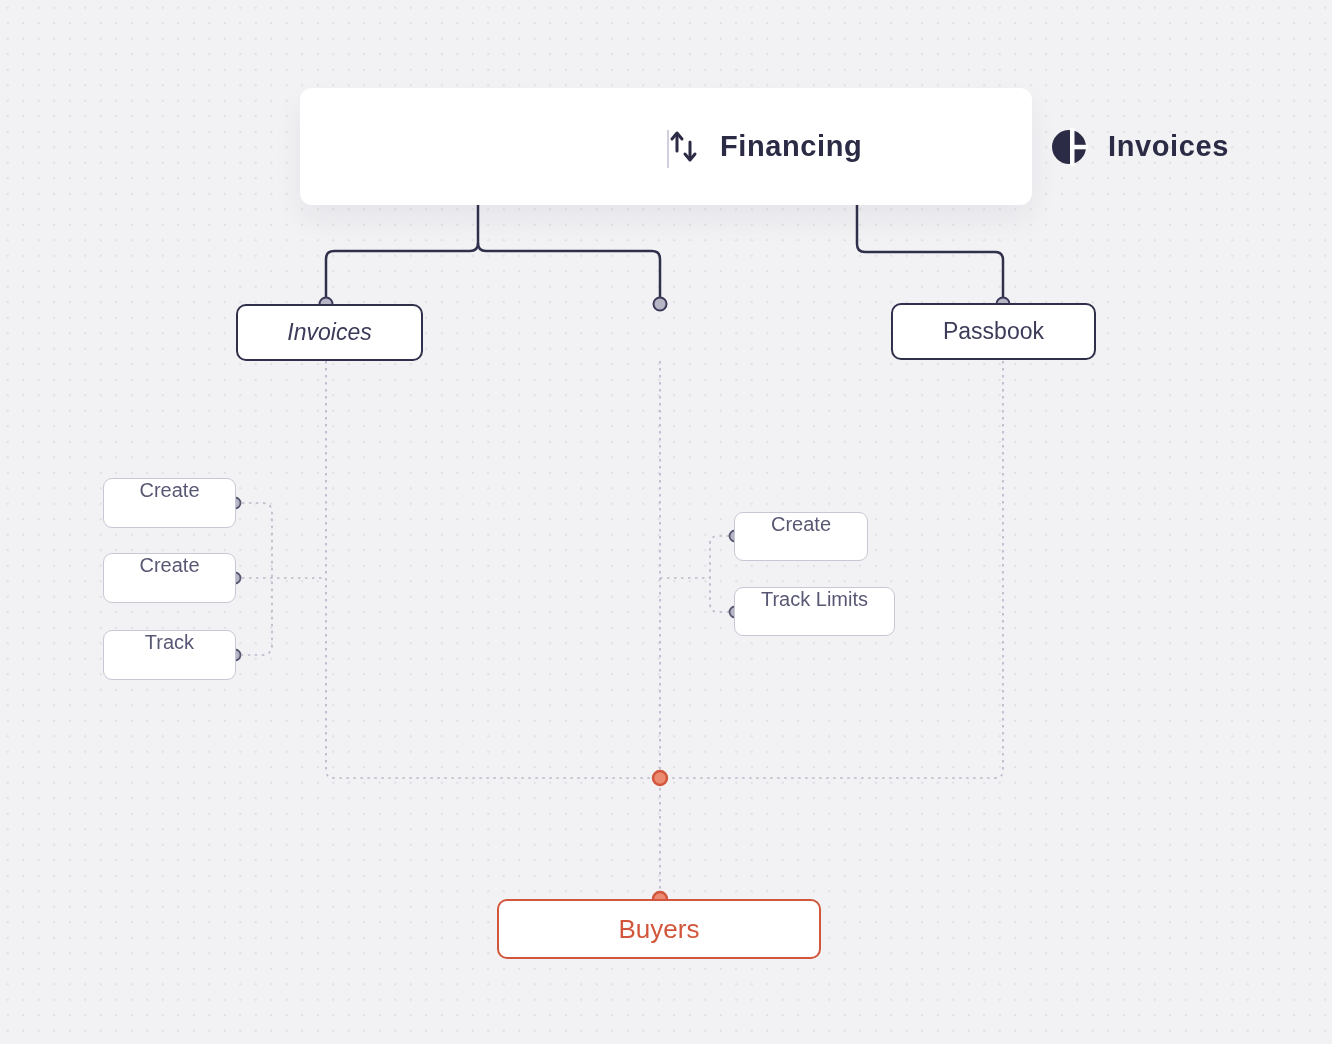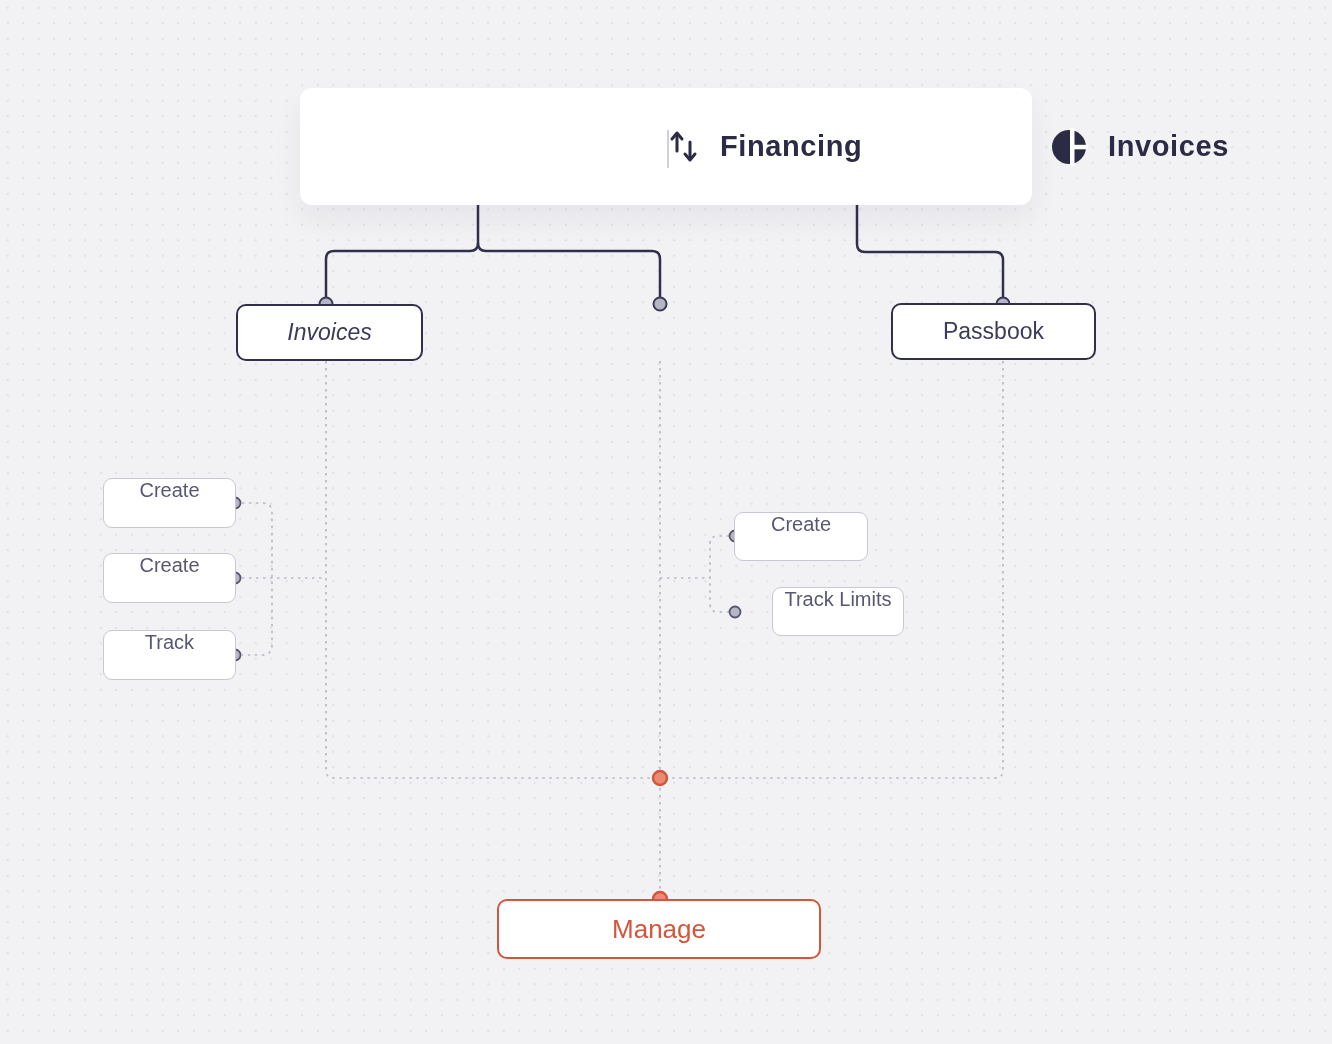--- a/index.html
+++ b/index.html
@@ -64,21 +64,21 @@
   }
 
   .box-invoices{left:236px; top:304px; width:187px; height:57px;font-style:italic;}
   .box-buyers{left:572px; top:303px; width:174px; height:57px;}
   .box-passbook{left:891px; top:303px; width:205px; height:57px;}
 
   .sub-create-l{left:103px; top:478px; width:133px; height:50px;}
   .sub-manage{left:103px; top:553px; width:133px; height:50px;}
   .sub-track{left:103px; top:630px; width:133px; height:50px;}
   .sub-create-r{left:734px; top:512px; width:134px; height:49px;}
-  .sub-tracklimits{left:772px; top:587px; width:132px; height:49px;}
+  .sub-tracklimits{left:734px; top:587px; width:161px; height:49px;}
 </style>
 </head>
 <body>
 
 <div class="canvas">
 
   <svg class="wires" viewBox="0 0 1332 1044" xmlns="http://www.w3.org/2000/svg">
 
     <rect class="stub" x="432" y="201" width="92" height="4" rx="1"></rect>
     <rect class="stub" x="811" y="201" width="92" height="4" rx="1"></rect>
@@ -154,16 +154,16 @@
   </div>
 
   <div class="sub-box sub-create-r">
     <span>Create</span>
   </div>
   <div class="sub-box sub-tracklimits">
     <span>Track Limits</span>
   </div>
 
   <div class="alert-box">
-    <span>Manage</span>
+    <span>Buyers</span>
   </div>
 
 </div>
 
 </body></html>

